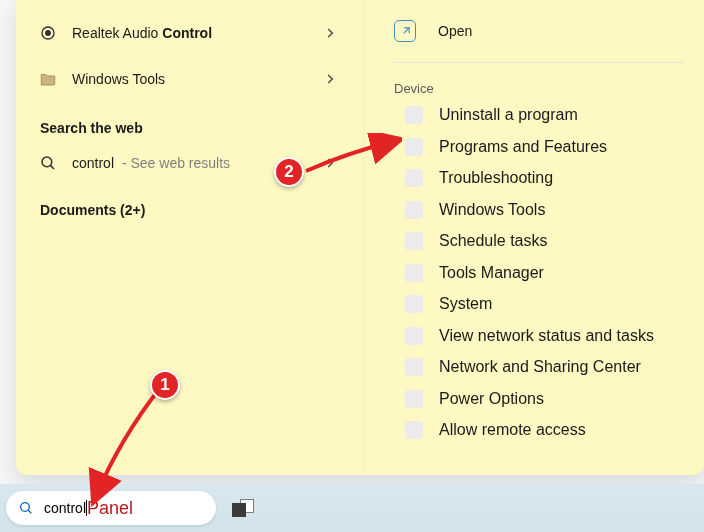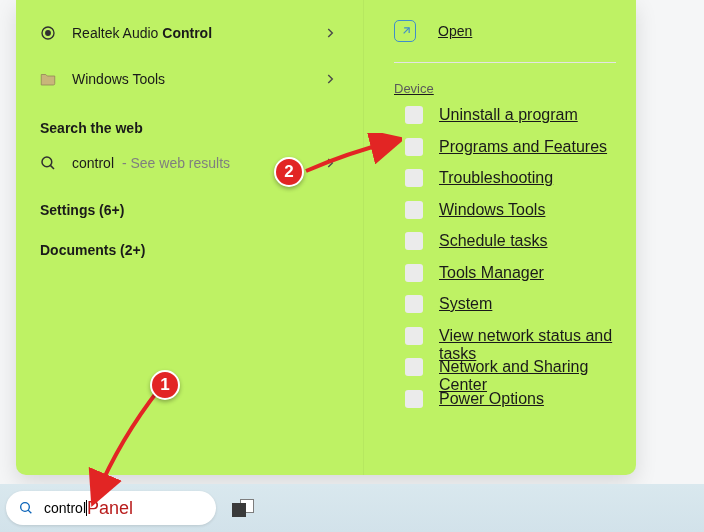--- a/index.html
+++ b/index.html
@@ -7,35 +7,34 @@
   body{
     width:704px;height:532px;
     font-family:"Segoe UI",Arial,sans-serif;
     background:#f5f6f7;
     overflow:hidden;
     position:relative;
     color:#1a1a1a;
   }
   .panel{
     position:absolute;left:16px;top:0;
-    width:620px;height:475px;
-    background:#bef264;
+    width:688px;height:475px;
+    background:#fef9c3;
     border-radius:0 0 10px 10px;
     box-shadow:0 8px 22px rgba(0,0,0,0.12);
     display:flex;
   }
   .col-left{
     width:348px;
     padding:10px 22px 0 22px;
     border-right:1px solid rgba(0,0,0,0.04);
   }
   .col-right{
     flex:1;
     padding:10px 20px 0 30px;
-    text-decoration:underline;
   }
   .row{
     display:flex;align-items:center;
     height:42px;
     font-size:14px;
     position:relative;
   }
   .row.nav{height:46px}
   .row.clk{cursor:pointer}
   .ic{
@@ -162,21 +161,20 @@
       <span>
         <span>control</span><span class="sub"> - See web results</span>
       </span>
       <span class="chev">
         <svg viewBox="0 0 24 24" fill="none" stroke="currentColor" stroke-width="2.4">
             <polyline points="9 5 16 12 9 19"></polyline>
           </svg>
       </span>
     </div>
 
-    <div class="sec-head" style="cursor:pointer">Settings (6+)</div>
     <div class="sec-head" style="cursor:pointer">Documents (2+)</div>
 
   </div>
 
   <div class="col-right">
 
     <div class="row clk">
       <span class="open-ic">
         <svg viewBox="0 0 24 24" fill="none" stroke="currentColor" stroke-width="2.6">
           <polyline points="9 4 20 4 20 15"></polyline>
@@ -223,20 +221,24 @@
           <div class="thumb"></div>
           <span>View network status and tasks</span>
         </div>
         <div class="rec">
           <div class="thumb"></div>
           <span>Network and Sharing Center</span>
         </div>
         <div class="rec">
           <div class="thumb"></div>
           <span>Power Options</span>
+        </div>
+        <div class="rec">
+          <div class="thumb"></div>
+          <span>Allow remote access</span>
         </div>
       </div>
 
   </div>
 </div>
 
 <div class="taskbar">
   <div class="search-pill">
     <span class="mag">
       <svg viewBox="0 0 24 24" fill="none" stroke-width="2">

